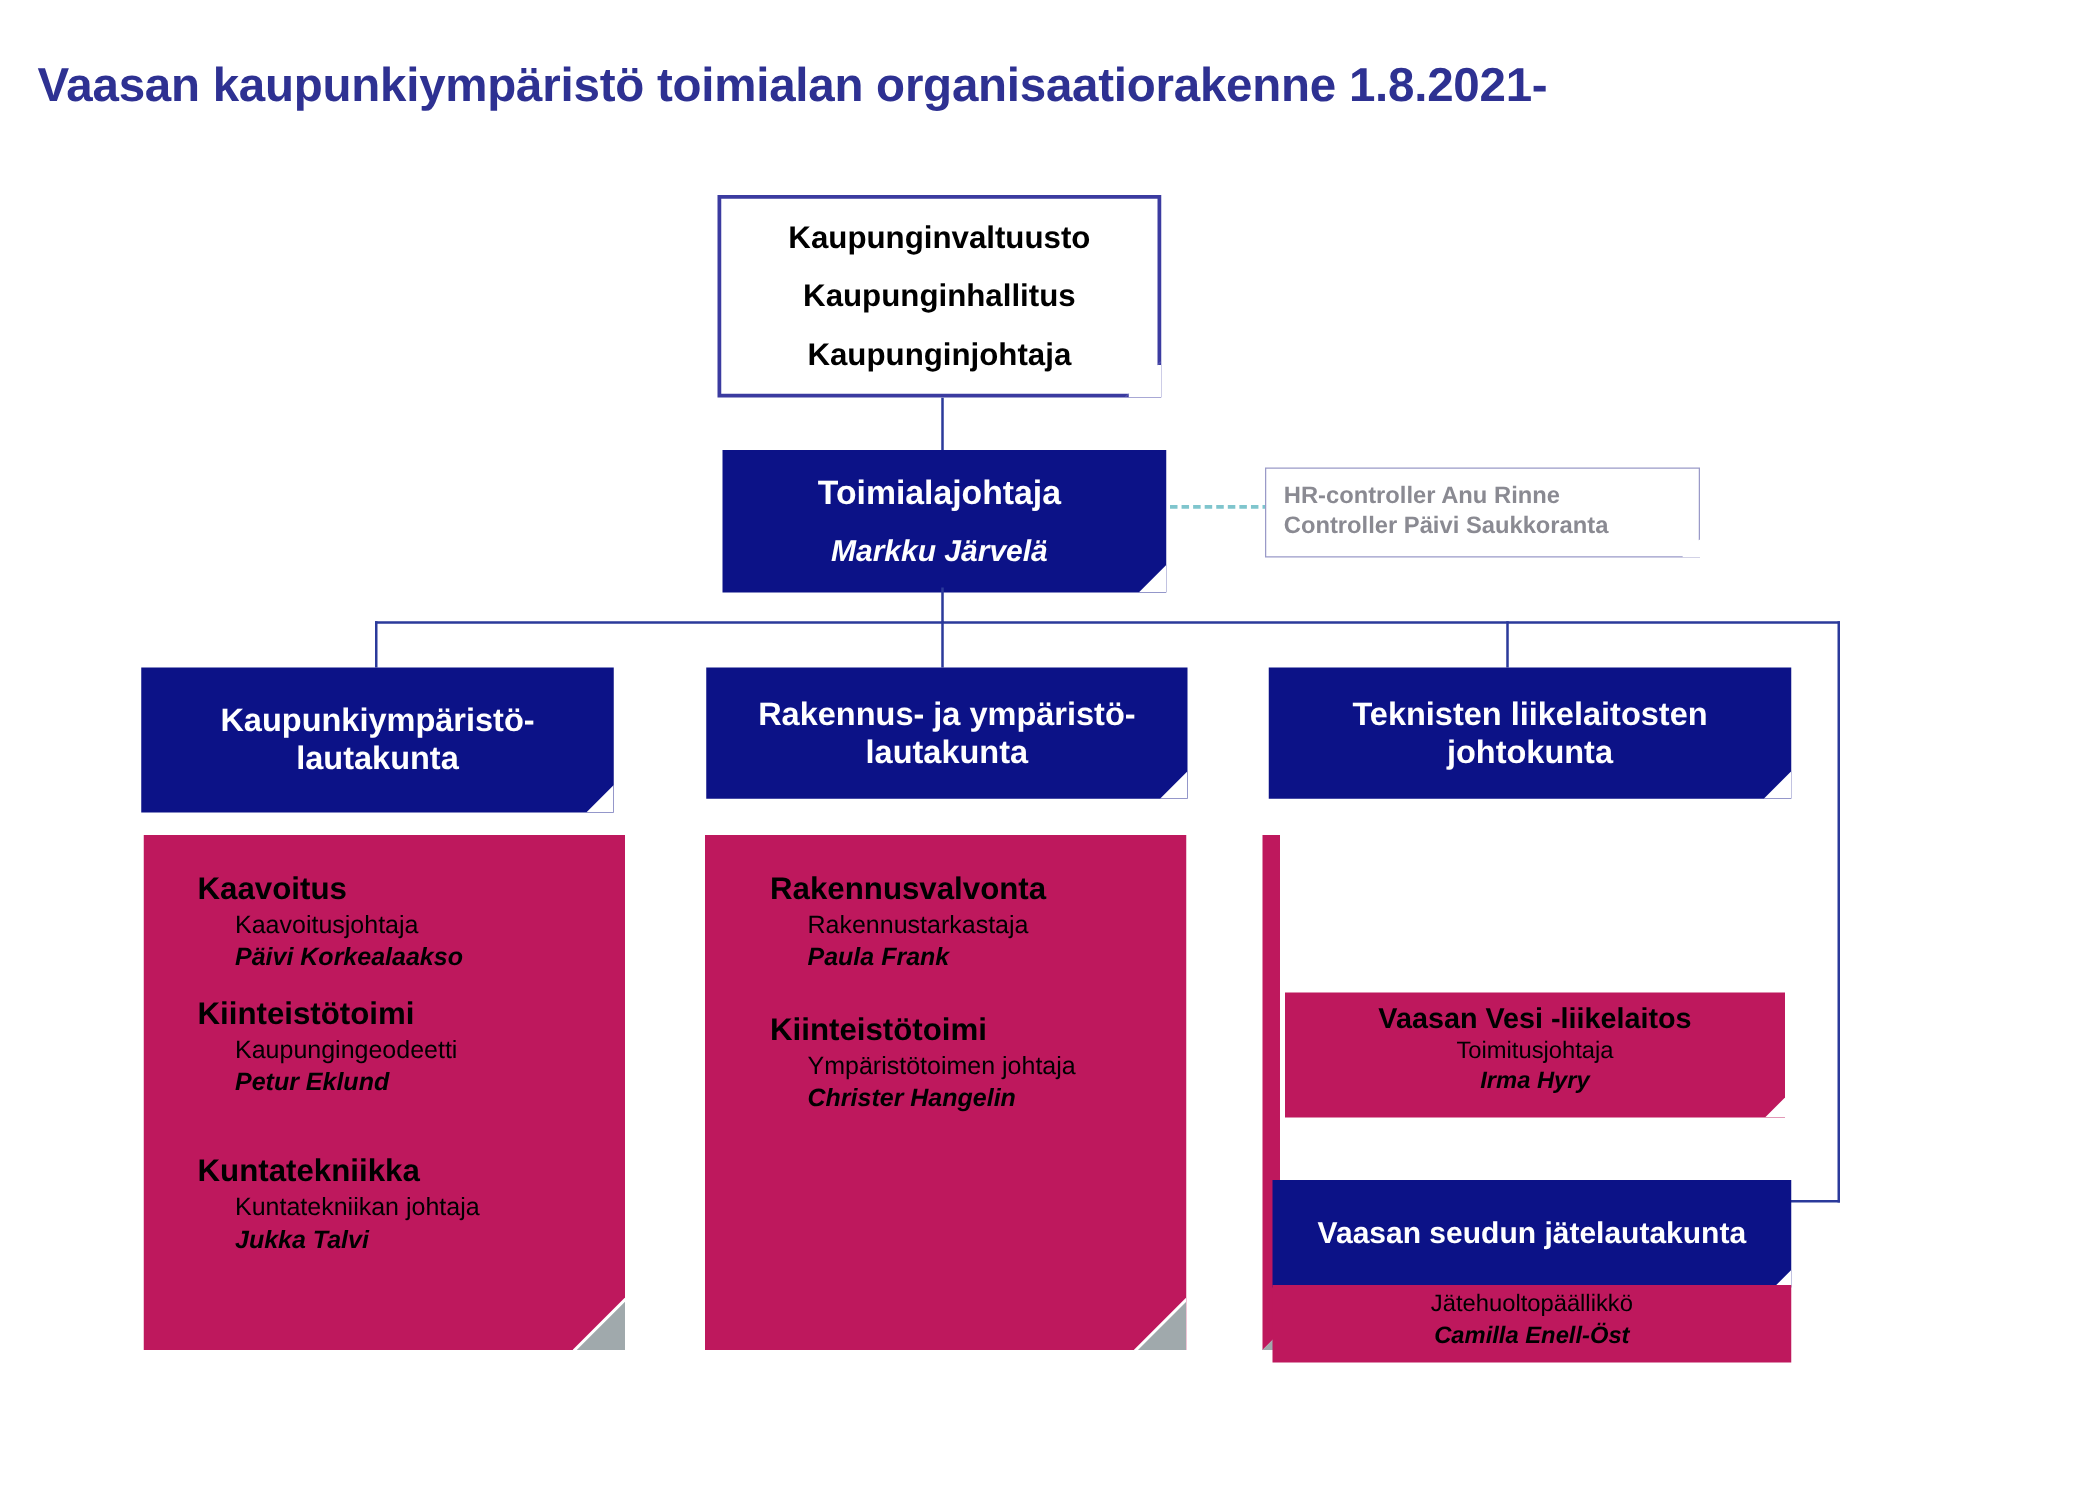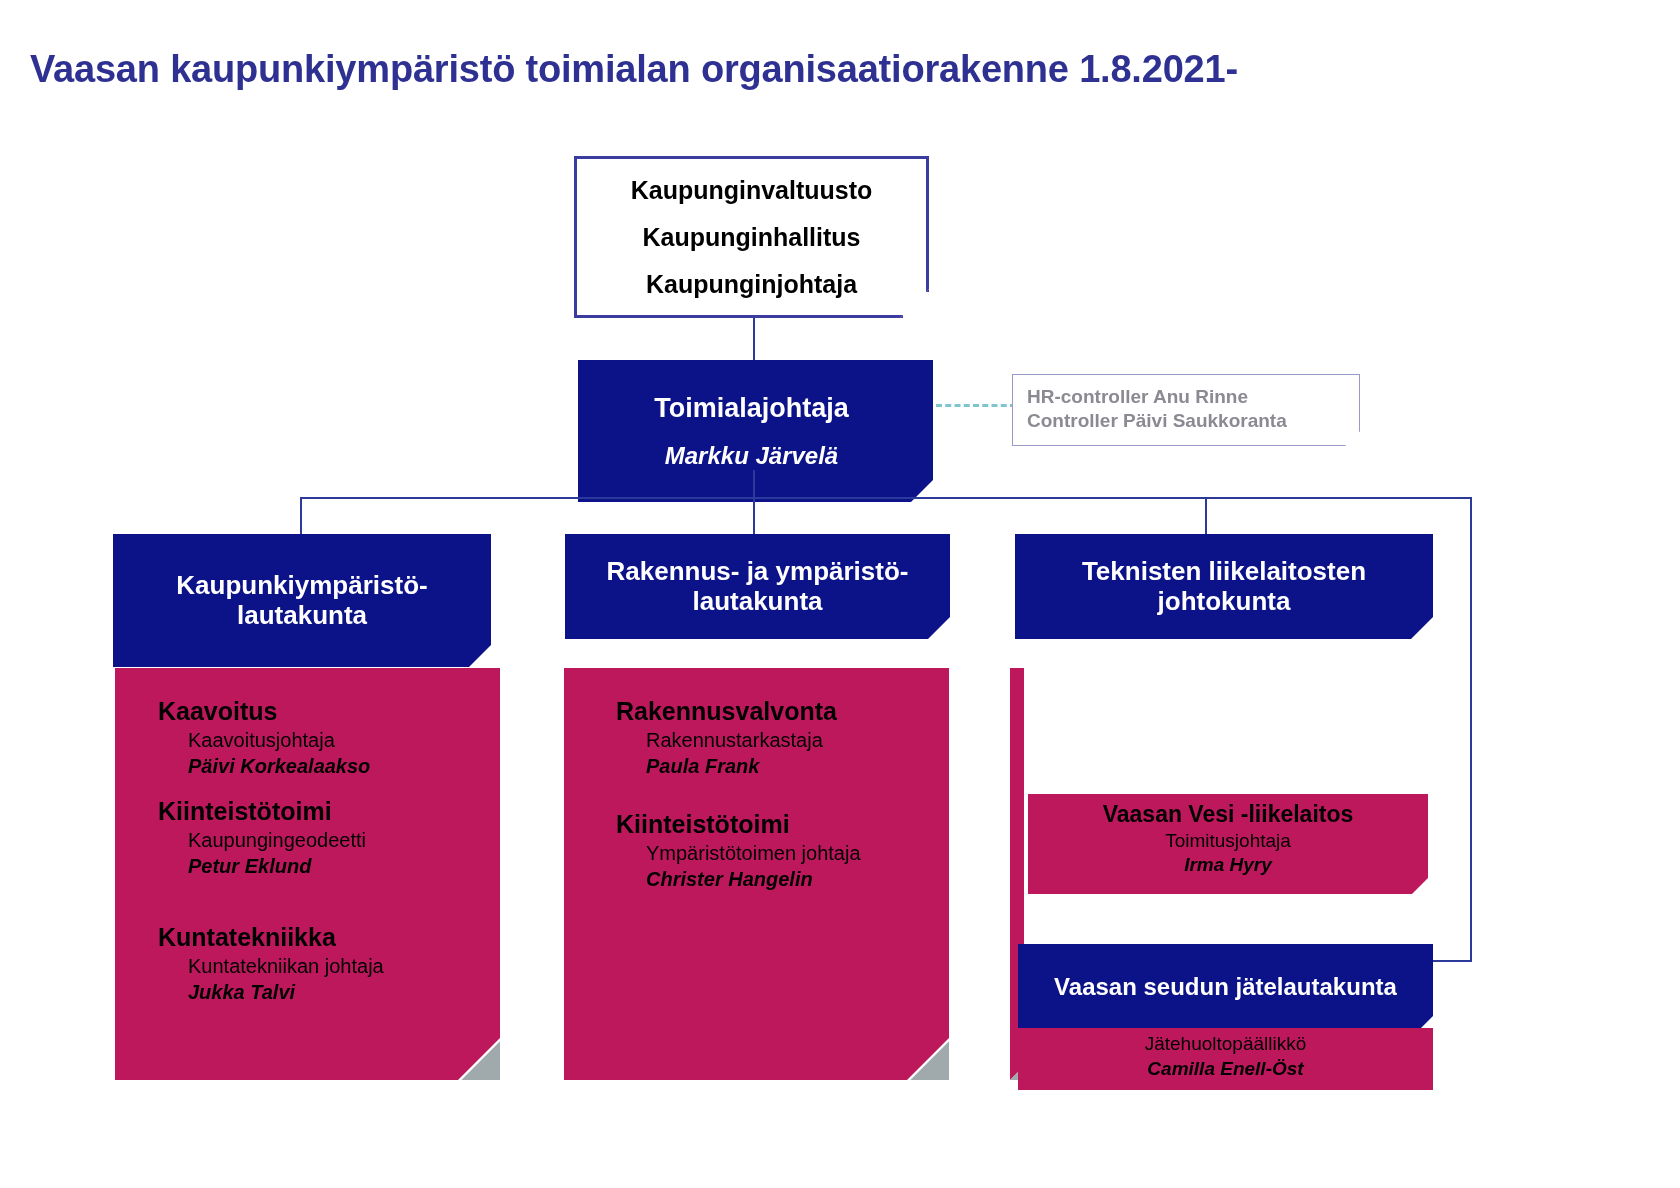--- a/index.html
+++ b/index.html
@@ -265,21 +265,21 @@
 
   <div class="box white-box" id="top-box" style="left:574px; top:156px; width:355px; height:162px;">
     <div class="white-box-inner">
       <span>Kaupunginvaltuusto</span>
       <span>Kaupunginhallitus</span>
       <span>Kaupunginjohtaja</span>
     </div>
     <div class="fold"></div>
   </div>
 
-  <div class="box navy-box" id="director-box" style="left:578px; top:360px; width:355px; height:142px;">
+  <div class="box navy-box" id="director-box" style="left:578px; top:360px; width:355px; height:114px;">
     <div class="toimiala-inner">
       <div class="toimiala-role">Toimialajohtaja</div>
       <div class="toimiala-name">Markku Järvelä</div>
     </div>
     <div class="navy-fold"></div>
   </div>
 
   <div class="dashed-link" style="left:936px; top:404px; width:80px;"></div>
 
   <div class="box" id="advisor-box" style="left:1012px; top:374px; width:348px; height:72px;">
@@ -296,21 +296,21 @@
 
   <div class="conn conn-v" style="left:300px; top:497px; width:2px; height:37px;"></div>
 
   <div class="conn conn-v" style="left:753px; top:497px; width:2px; height:37px;"></div>
 
   <div class="conn conn-v" style="left:1205px; top:497px; width:2px; height:37px;"></div>
 
   <div class="conn conn-v" style="left:1470px; top:497px; width:2px; height:465px;"></div>
   <div class="conn conn-h" style="left:1432px; top:960px; width:40px; height:2px;"></div>
 
-  <div class="box navy-box" style="left:113px; top:534px; width:378px; height:133px;">
+  <div class="box navy-box" style="left:113px; top:534px; width:378px; height:116px;">
     <div class="lautakunta-title">
       <span>
         <span>Kaupunkiympäristö-</span><br>
         <span>lautakunta</span>
       </span>
     </div>
     <div class="navy-fold"></div>
   </div>
 
   <div class="box teal-box" style="left:115px; top:668px; width:385px; height:412px;">

